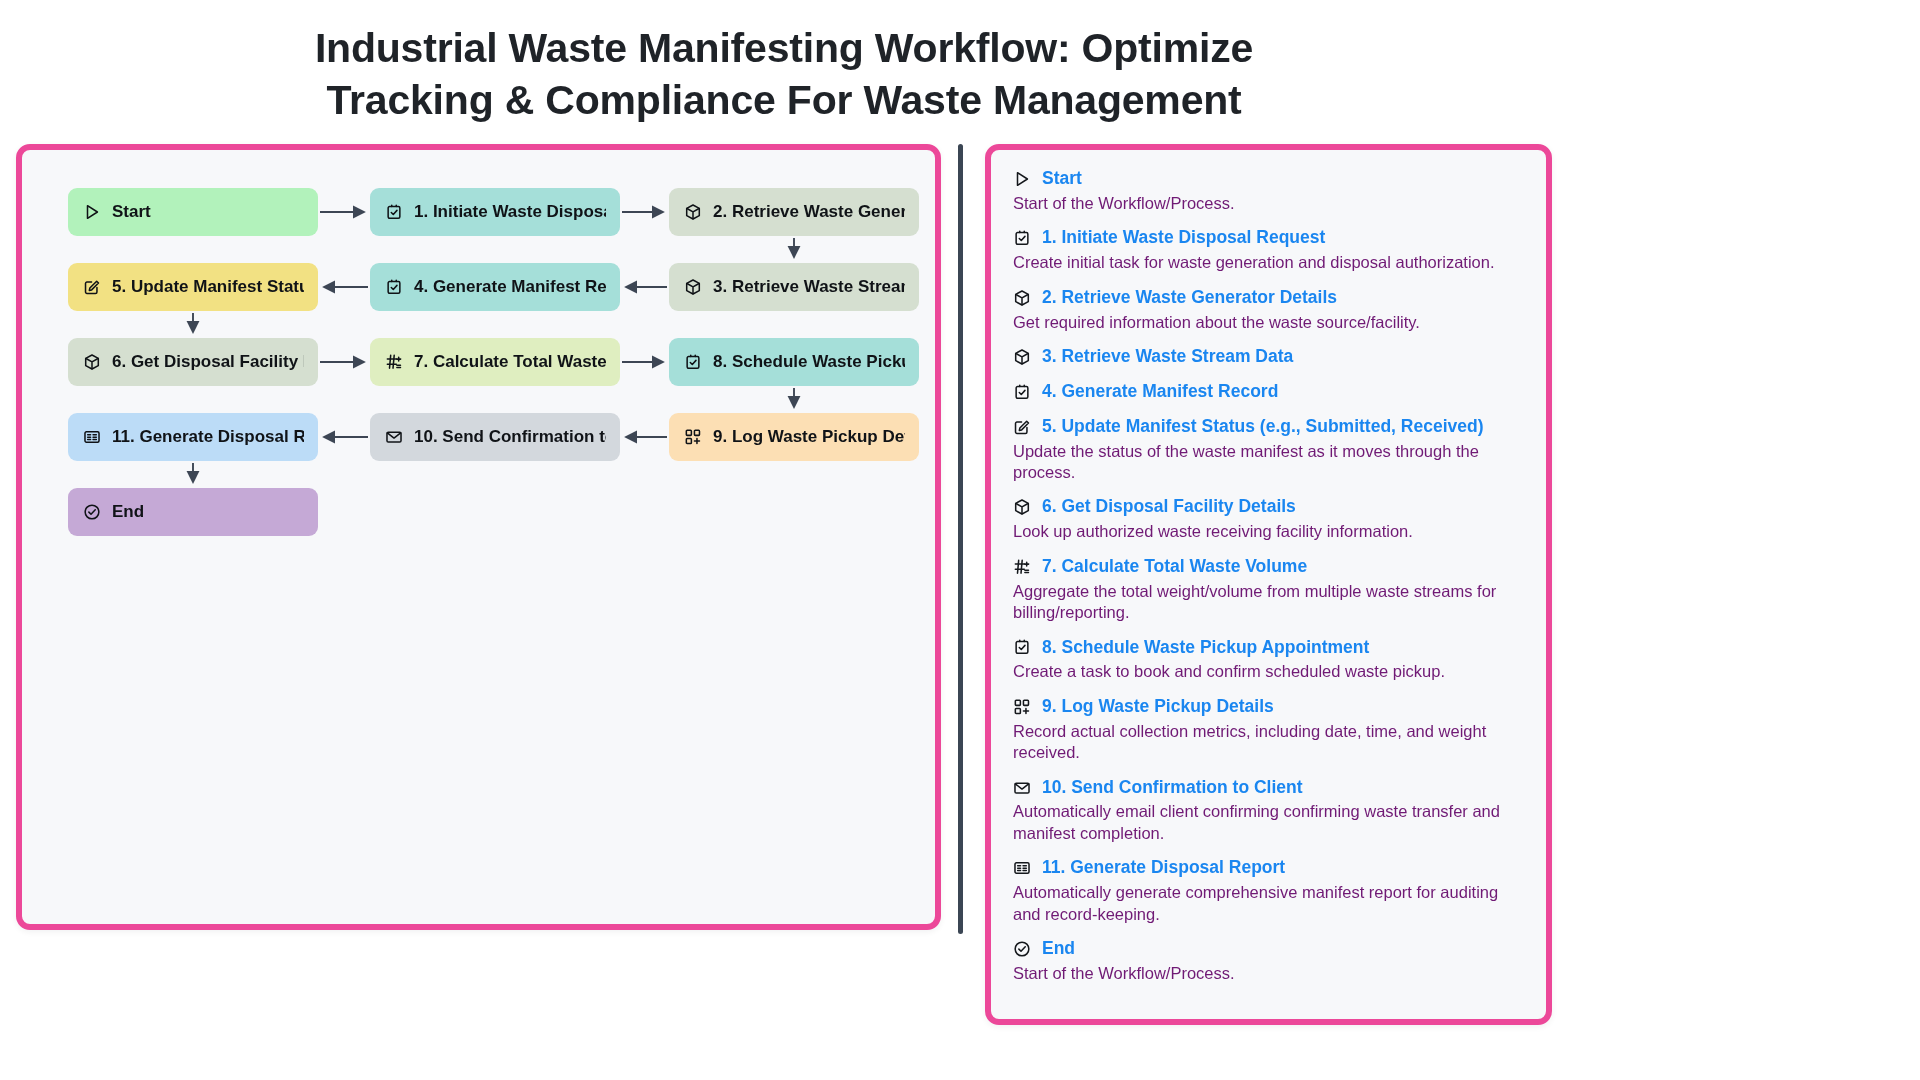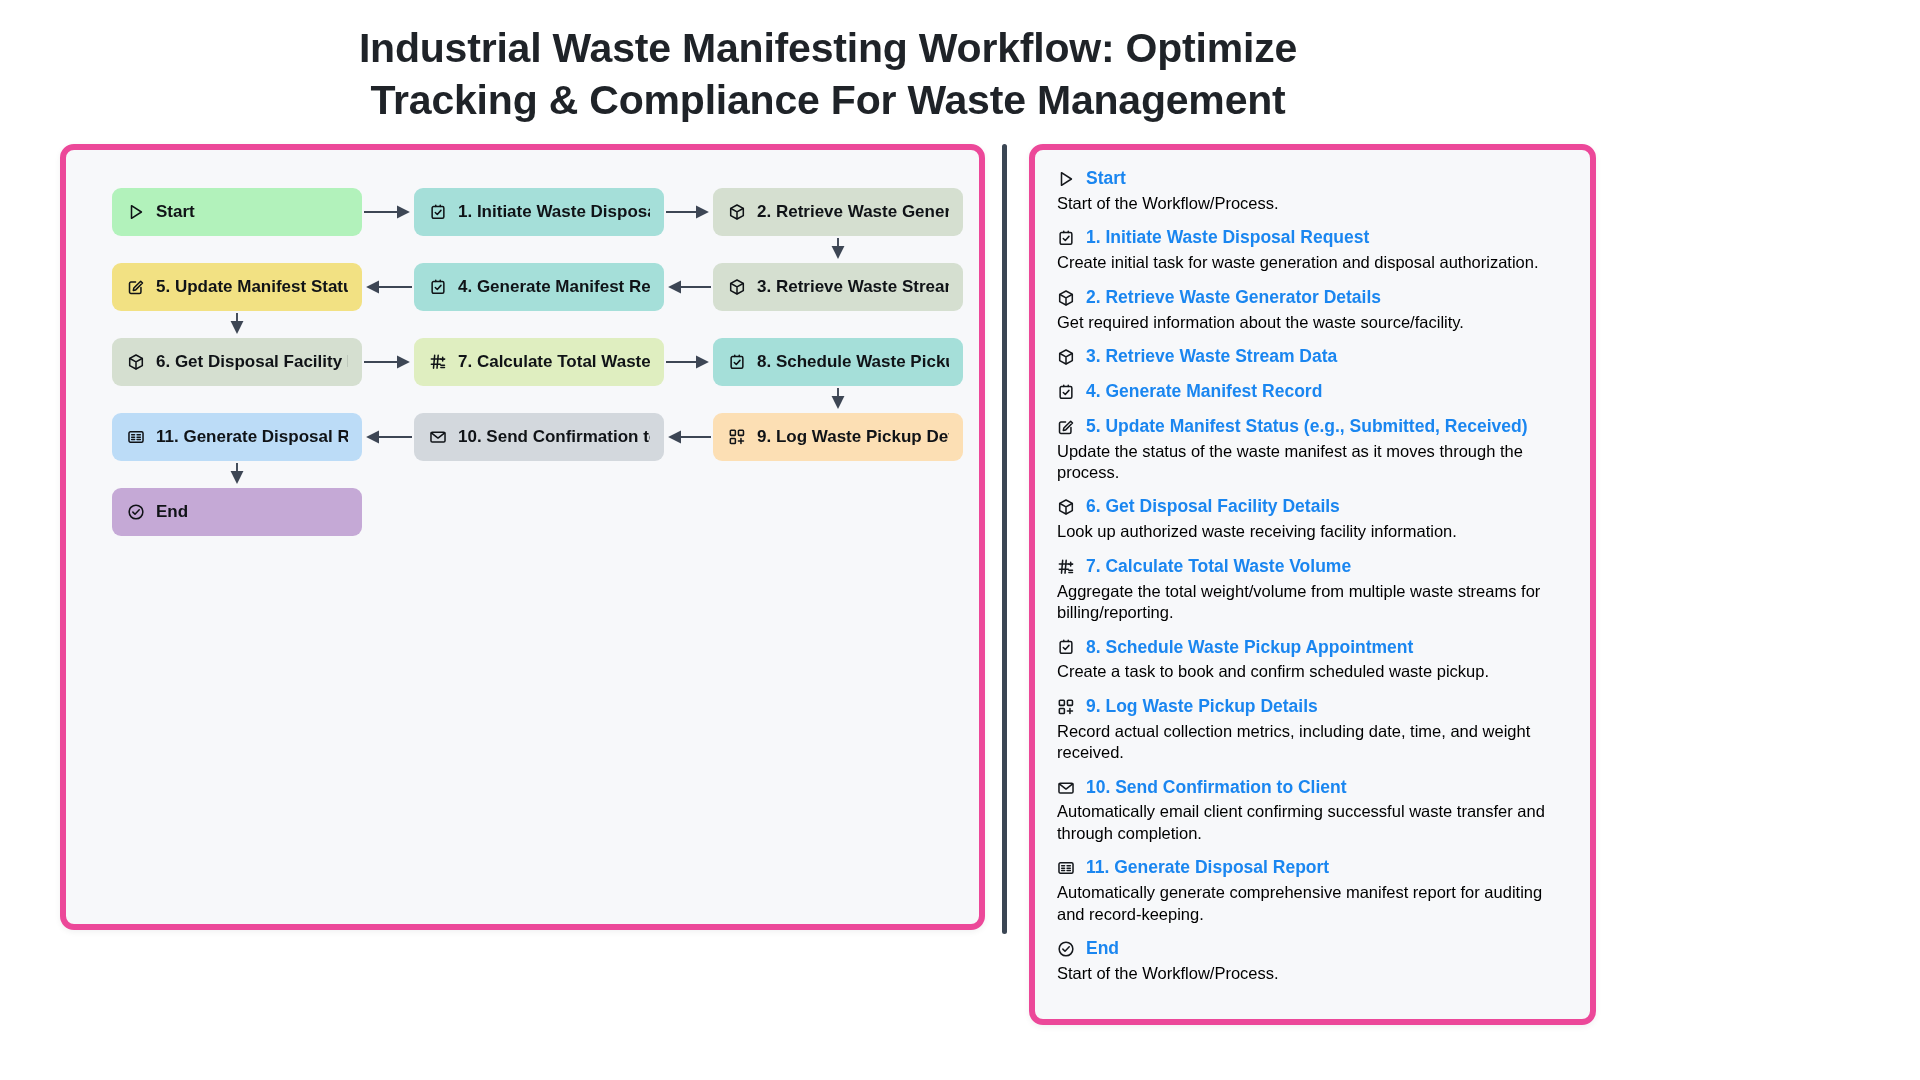--- a/index.html
+++ b/index.html
@@ -9,21 +9,20 @@
     height: 1080px;
     background: #ffffff;
     font-family: "Liberation Sans", sans-serif;
     overflow: hidden;
   }
   .page {
     width: 1568px;
     height: 1080px;
     position: relative;
     background: #ffffff;
-    margin-left: 44px;
   }
 
   
   .title {
     text-align: center;
     font-size: 41px;
     line-height: 1.28;
     font-weight: 700;
     color: #1f2328;
     letter-spacing: -0.2px;
@@ -129,21 +128,21 @@
   .legend-head .ico {
     flex: 0 0 auto;
     width: 18px; height: 18px;
     display: inline-flex;
     align-items: center;
     justify-content: center;
     color: #15181c;
   }
   .legend-desc {
     font-size: 16.5px;
-    color: #000000;
+    color: #701a75;
     margin-top: 3px;
     line-height: 1.3;
   }
 </style>
 </head>
 <body>
 
 <div class="page">
 
   <h1 class="title">Industrial Waste Manifesting Workflow: Optimize Tracking &amp; Compliance For Waste Management</h1>
@@ -429,21 +428,21 @@
           <div class="legend-item">
             <div class="legend-head">
               <span class="ico">
                 <svg width="18" height="18" viewBox="0 0 20 20">
                   <rect x="2.2" y="4.6" width="15.6" height="11" rx="1.5" stroke="currentColor" fill="none" stroke-width="1.7" stroke-linecap="round" stroke-linejoin="round"></rect>
                   <path d="M2.6 5.4 L10 11.2 L17.4 5.4" stroke="currentColor" fill="none" stroke-width="1.7" stroke-linecap="round" stroke-linejoin="round"></path>
                 </svg>
               </span>
               <span>10. Send Confirmation to Client</span>
             </div>
-            <div class="legend-desc">Automatically email client confirming successful waste transfer and through completion.</div>
+            <div class="legend-desc">Automatically email client confirming confirming waste transfer and manifest completion.</div>
           </div>
           <div class="legend-item">
             <div class="legend-head">
               <span class="ico">
                 <svg width="18" height="18" viewBox="0 0 20 20">
                   <rect x="2.2" y="4.2" width="15.6" height="11.6" rx="1.6" stroke="currentColor" fill="none" stroke-width="1.7" stroke-linecap="round" stroke-linejoin="round"></rect>
                   <path d="M5.2 7.6 H8.4 M5.2 10.2 H8.4 M5.2 12.7 H8.4" stroke="currentColor" fill="none" stroke-width="1.7" stroke-linecap="round" stroke-linejoin="round"></path>
                   <path d="M11.2 7.6 H14.8 M11.2 10.2 H14.8 M11.2 12.7 H14.8" stroke="currentColor" fill="none" stroke-width="1.7" stroke-linecap="round" stroke-linejoin="round"></path>
                 </svg>
               </span>

